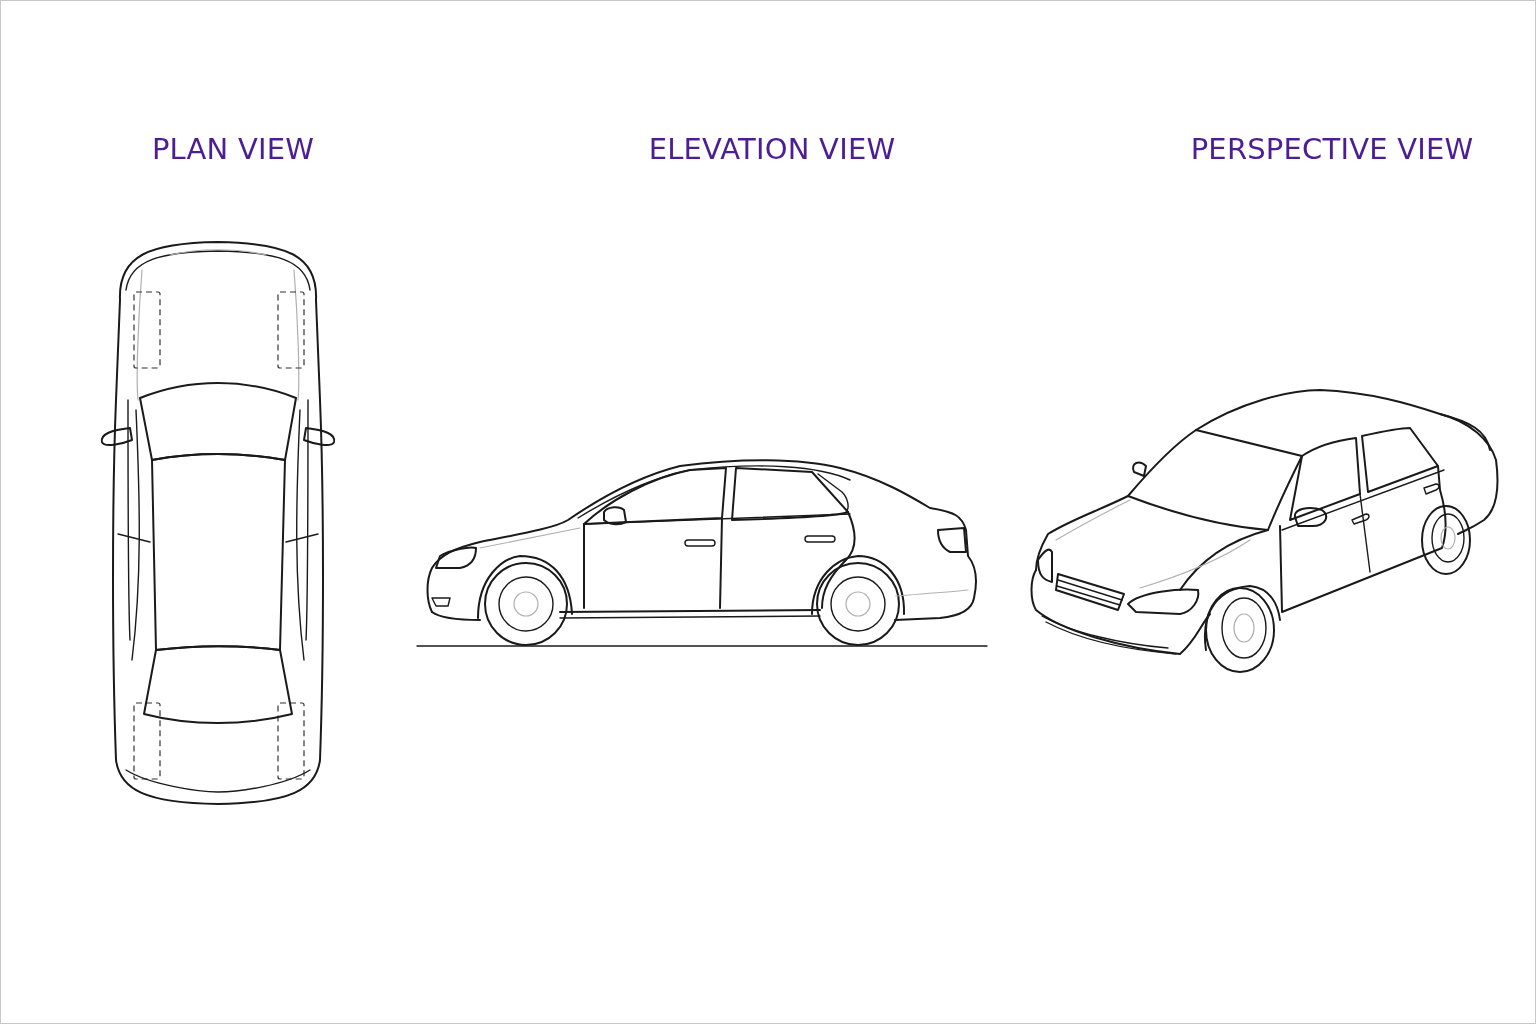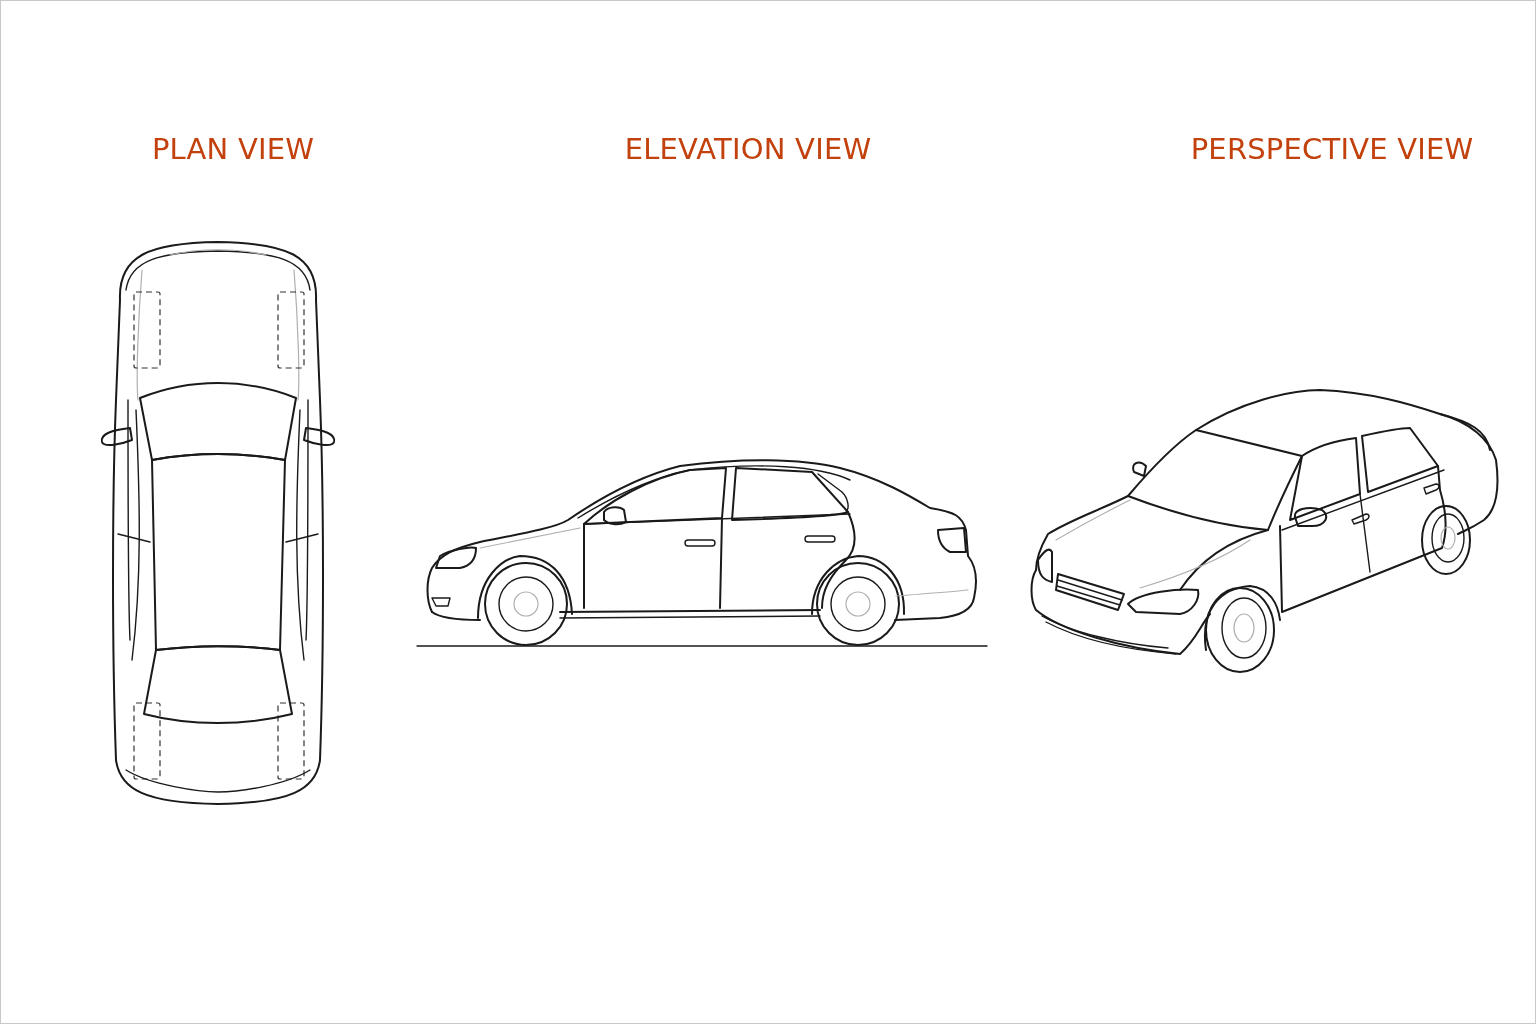--- a/index.html
+++ b/index.html
@@ -1,31 +1,31 @@
 <!DOCTYPE html>
 <html><head>
 <meta charset="utf-8">
 <style>
   html, body { margin: 0; padding: 0; background: #ffffff; }
   body { width: 1536px; height: 1024px; position: relative; overflow: hidden; font-family: "DejaVu Sans", sans-serif; }
   .frame { position: absolute; left: 0; top: 0; width: 1534px; height: 1022px; border: 1px solid #c8c8c8; }
-  .label { position: absolute; top: 132px; font-size: 29px; color: #c2410c; letter-spacing: 0.2px; white-space: nowrap; transform: translateX(-50%); font-weight: 400; }
+  .label { position: absolute; top: 132px; font-size: 29px; color: #4c1d95; letter-spacing: 0.2px; white-space: nowrap; transform: translateX(-50%); font-weight: 400; }
   svg.view { position: absolute; left: 0; top: 0; }
   .ink { fill: none; stroke: #1a1a1a; stroke-width: 2; stroke-linecap: round; stroke-linejoin: round; }
   .thin { fill: none; stroke: #1a1a1a; stroke-width: 1.4; stroke-linecap: round; stroke-linejoin: round; }
   .grey { fill: none; stroke: #b0b0b0; stroke-width: 1.2; stroke-linecap: round; }
   .dash { fill: none; stroke: #333; stroke-width: 1.2; stroke-dasharray: 6 4; }
 </style>
 </head>
 <body>
 
 <div class="frame"></div>
 
 <div class="label" style="left:233px;">PLAN VIEW</div>
-<div class="label" style="left:748px;">ELEVATION VIEW</div>
+<div class="label" style="left:772px;">ELEVATION VIEW</div>
 <div class="label" style="left:1332px;">PERSPECTIVE VIEW</div>
 
 <svg class="view" width="1536" height="1024">
 
   <path class="ink" d="M120,300 C118,255 150,243 218,242 C286,243 318,255 316,300 L320,400 C324,500 324,650 320,760 C316,790 290,803 218,804 C146,803 120,790 116,760 C112,650 112,500 116,400 Z"></path>
 
   <path class="thin" d="M126,290 C130,260 160,252 218,251 C276,252 306,260 310,290"></path>
   <path class="grey" d="M170,255 C200,248 236,248 266,255"></path>
 
   <path class="grey" d="M142,270 C138,320 136,380 138,400"></path>

